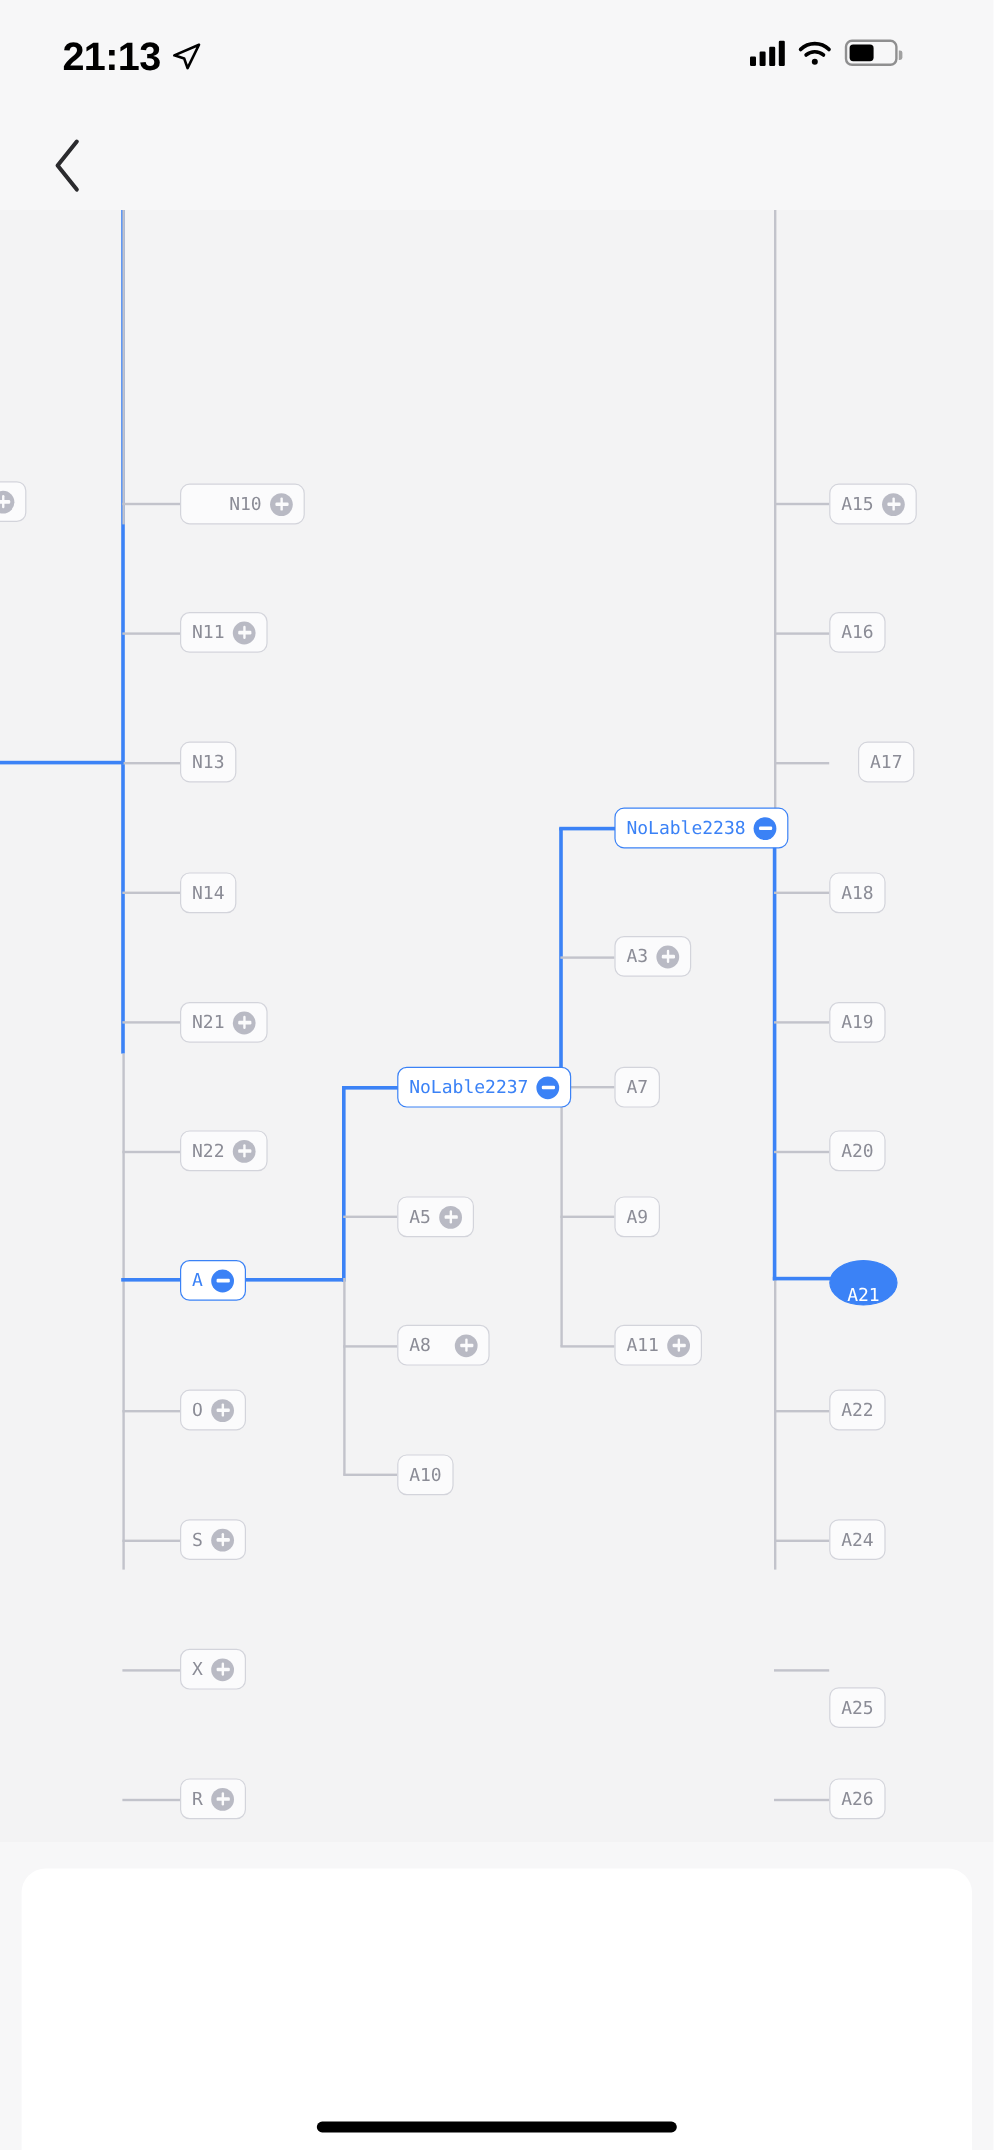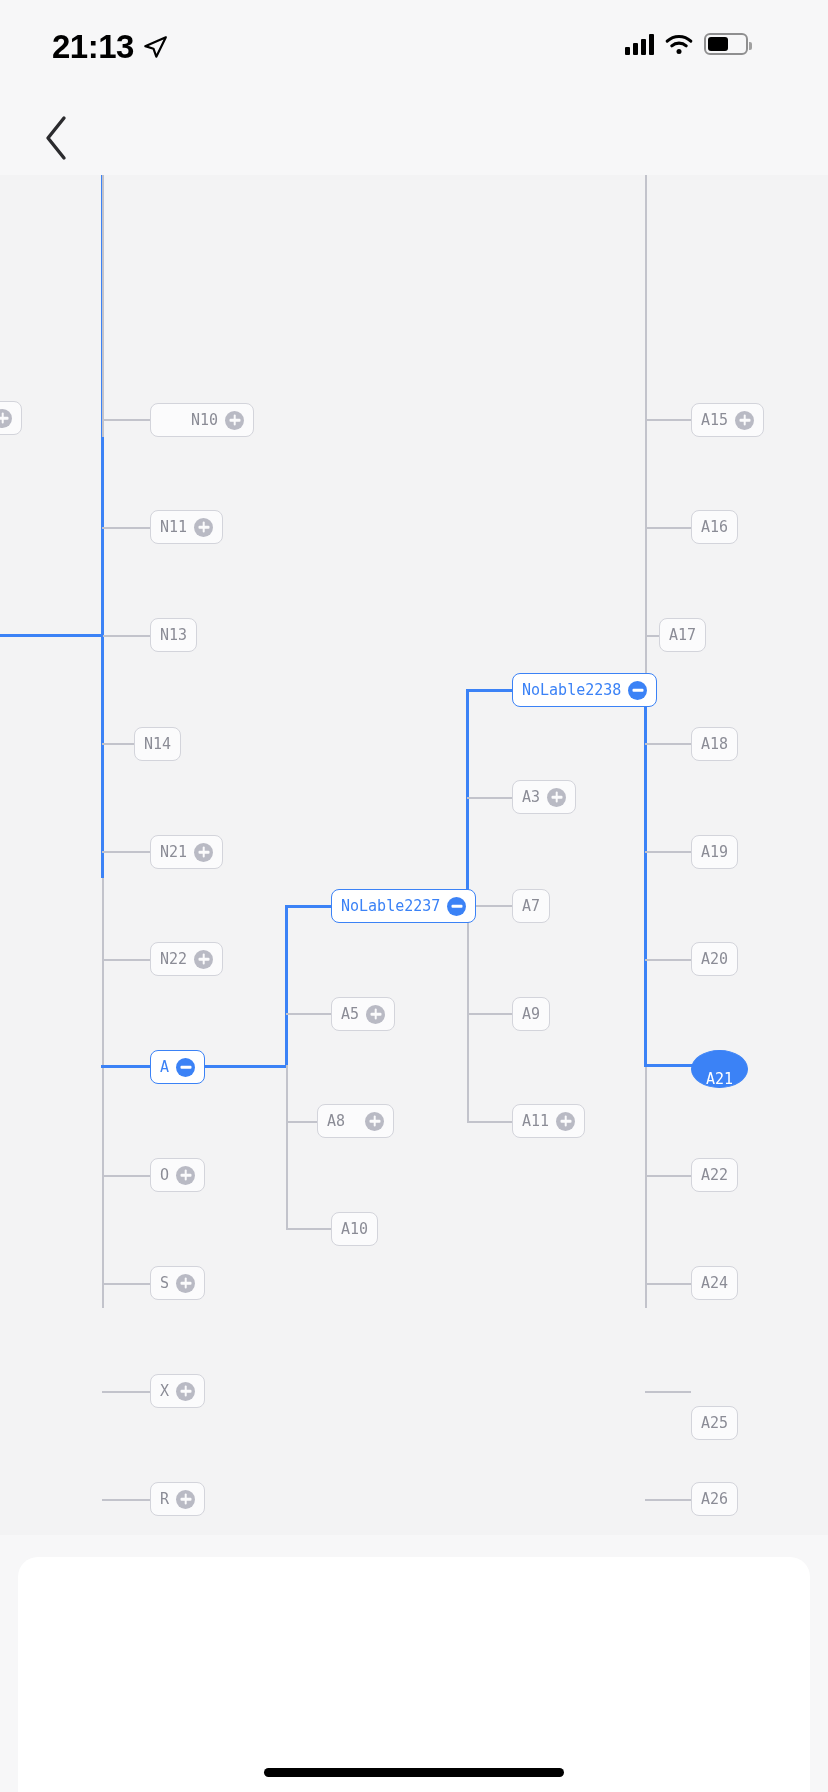--- a/index.html
+++ b/index.html
@@ -262,21 +262,21 @@
           <span class="lbl">N10</span>
           <span class="pm"></span>
         </div>
         <div class="node" style="left: 150px; top: 335px;">
           <span class="lbl">N11</span>
           <span class="pm"></span>
         </div>
         <div class="node" style="left: 150px; top: 443px;">
           <span class="lbl">N13</span>
         </div>
-        <div class="node" style="left: 134px; top: 552px; text-align: center;">
+        <div class="node" style="left: 150px; top: 552px; text-align: center;">
           <span class="lbl">N14</span>
         </div>
         <div class="node" style="left: 150px; top: 660px;">
           <span class="lbl">N21</span>
           <span class="pm"></span>
         </div>
         <div class="node" style="left: 150px; top: 767px;">
           <span class="lbl">N22</span>
           <span class="pm"></span>
         </div>
@@ -301,21 +301,21 @@
           <span class="pm"></span>
         </div>
         <div class="node sel" style="left: 331px; top: 714px;">
           <span class="lbl">NoLable2237</span>
           <span class="pm minus"></span>
         </div>
         <div class="node" style="left: 331px; top: 822px;">
           <span class="lbl">A5</span>
           <span class="pm"></span>
         </div>
-        <div class="node" style="left: 317px; top: 929px; gap: 20px;">
+        <div class="node" style="left: 331px; top: 929px; gap: 20px;">
           <span class="lbl">A8</span>
           <span class="pm"></span>
         </div>
         <div class="node" style="left: 331px; top: 1037px;">
           <span class="lbl">A10</span>
         </div>
         <div class="node sel" style="left: 512px; top: 498px;">
           <span class="lbl">NoLable2238</span>
           <span class="pm minus"></span>
         </div>
@@ -333,21 +333,21 @@
           <span class="lbl">A11</span>
           <span class="pm"></span>
         </div>
         <div class="node" style="left: 691px; top: 228px;">
           <span class="lbl">A15</span>
           <span class="pm"></span>
         </div>
         <div class="node" style="left: 691px; top: 335px;">
           <span class="lbl">A16</span>
         </div>
-        <div class="node" style="left: 659px; top: 443px;">
+        <div class="node" style="left: 715px; top: 443px;">
           <span class="lbl">A17</span>
         </div>
         <div class="node" style="left: 691px; top: 552px;">
           <span class="lbl">A18</span>
         </div>
         <div class="node" style="left: 691px; top: 660px;">
           <span class="lbl">A19</span>
         </div>
         <div class="node" style="left: 691px; top: 767px;">
           <span class="lbl">A20</span>

